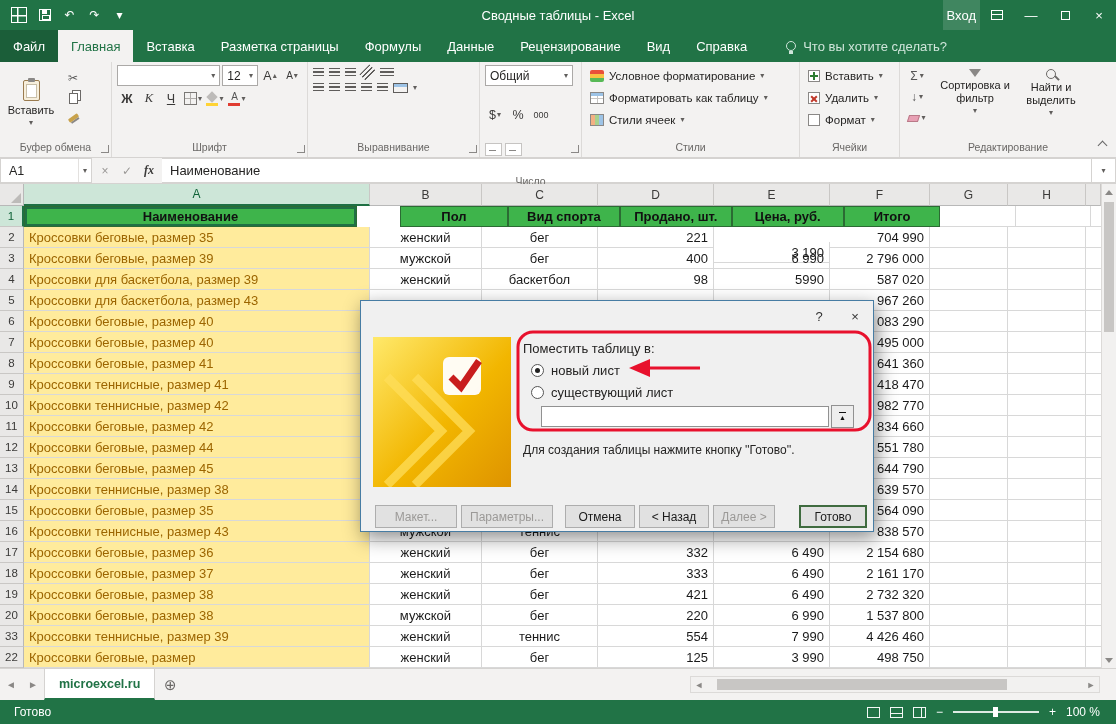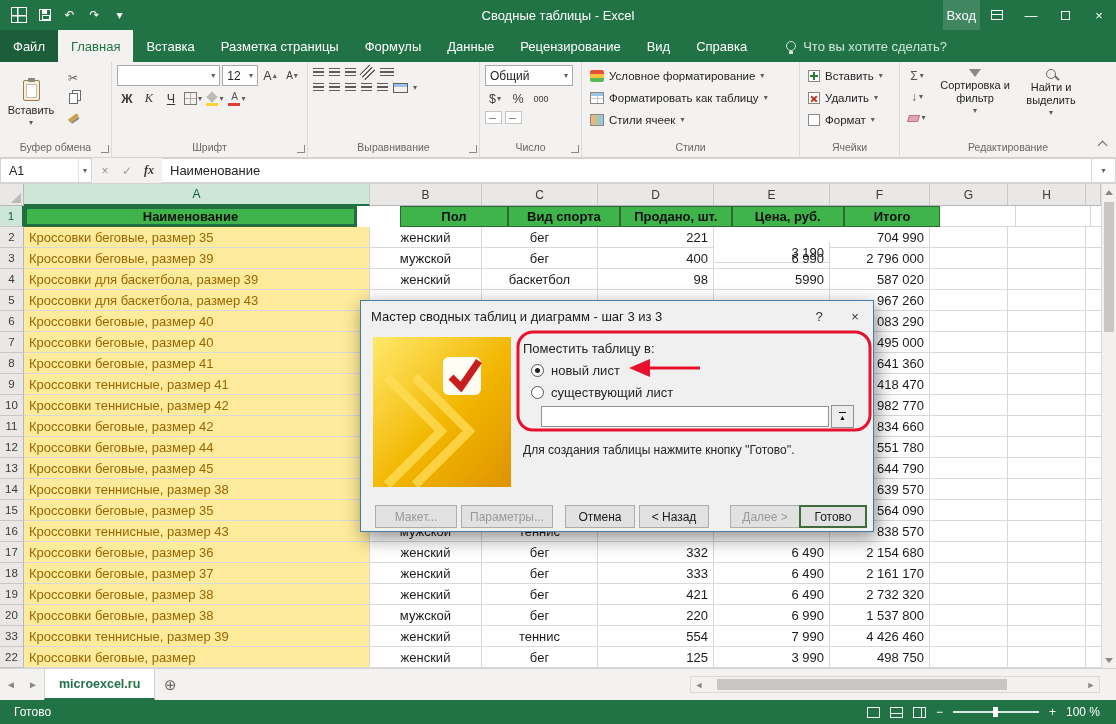--- a/index.html
+++ b/index.html
@@ -64,21 +64,21 @@
 .colorbar { display:flex; flex-direction:column; align-items:center; line-height:1; }
 .colorbar .gl { font-size:10px; color:#555; }
 .bar { width:12px; height:3px; margin-top:1px; }
 .bar.yellow { background:#FFD335; } .bar.red { background:#E03C31; }
 .i-diam { width:8px; height:8px; background:#BDBBB9; transform:rotate(45deg); margin:1px 0; }
 .alrow { display:flex; align-items:center; gap:5px; margin-bottom:5px; margin-top:3px; }
 .i-al { width:14px; height:10px; background:repeating-linear-gradient(to bottom,#5F5D5B 0 1.2px,transparent 1.2px 3.4px); }
 .i-al.short { width:11px; }
 .i-orient { transform:rotate(-45deg); }
 .i-merge { width:15px; height:10px; border:1px solid #5F5D5B; background:linear-gradient(#9DC3E6,#9DC3E6) 0 0/100% 3px no-repeat; }
-.numrow { display:flex; align-items:center; gap:3px; margin-bottom:3px; }
+.numrow { display:flex; align-items:center; gap:3px; margin-bottom:19px; }
 .i-dec { width:17px; height:13px; border:1px solid #C6C4C2; background:linear-gradient(#8A8886,#8A8886) 3px 60%/7px 1px no-repeat,#fff; }
 .stylbtn { display:flex; align-items:center; gap:5px; height:22px; font-size:11.5px; padding:0 3px; }
 .i-cond { width:14px; height:12px; border-radius:2px; background:linear-gradient(to bottom,#E8503A 0 33%,#F7C242 33% 66%,#57B956 66%); }
 .i-tbl { width:14px; height:12px; border:1px solid #8A8886; background-color:#fff; background-image:
   linear-gradient(#9DC3E6,#9DC3E6),linear-gradient(#C8C6C4,#C8C6C4),linear-gradient(#C8C6C4,#C8C6C4);
   background-size:100% 3px,1px 100%,100% 1px; background-position:0 0,50% 0,0 60%; background-repeat:no-repeat; }
 .i-cstyles { width:14px; height:12px; border:1px solid #8A8886; background:linear-gradient(90deg,#F4B183 0 33%,#A9D18E 33% 66%,#9DC3E6 66%); }
 .i-box { width:12px; height:12px; border:1px solid #8A8886; background:#fff; position:relative; }
 .i-box.plus::before { content:""; position:absolute; inset:0; background:
   linear-gradient(#2E7D32,#2E7D32) 50% 50%/8px 2px no-repeat,
@@ -163,21 +163,21 @@
 .rad.on::after { content:""; position:absolute; inset:3px; background:#222; border-radius:50%; }
 .dinput { position:absolute; left:180px; top:105px; width:288px; height:21px; background:#fff; border:1px solid #919191; }
 .refbtn { position:absolute; left:470px; top:104px; width:23px; height:23px; background:#EDEDED; border:1px solid #919191; display:flex; align-items:center; justify-content:center; }
 .refglyph { border-top:1.6px solid #111; padding-top:1px; font-size:7px; line-height:1; color:#111; }
 .dnote { position:absolute; left:162px; top:142px; font-size:12px; }
 .dbtn { position:absolute; top:204px; height:23px; background:#E1E1E1; border:1px solid #ADADAD; display:flex; align-items:center; justify-content:center; font-size:12px; color:#1A1A1A; }
 .dbtn.dis { color:#9B9997; }
 .dbtn.def { border:2px solid #3F6B3F; }
 .b-layout { left:14px; width:82px; } .b-params { left:100px; width:92px; }
 .b-cancel { left:204px; width:70px; } .b-back { left:278px; width:70px; }
-.b-next { left:369px; width:70px; } .b-finish { left:438px; width:68px; }
+.b-next { left:352px; width:62px; } .b-finish { left:438px; width:68px; }
 
 
 .annot { position:absolute; inset:0; z-index:60; pointer-events:none; }
 .ann-stroke { stroke:var(--annotation-red); fill:none; stroke-width:3px; }
 .ann-fill { fill:var(--annotation-red); }
 </style>
 </head>
 <body>
 
 <div class="app">
@@ -745,21 +745,20 @@
       <span>−</span>
       <span class="zoomtrack">
           <span class="zoomthumb"></span>
         </span>
       <span>+</span>
       <span>100 %</span>
     </div>
   </div>
 
   <div class="dialog">
-    <div class="dtitle">Мастер сводных таблиц и диаграмм - шаг 3 из 3</div>
     <span class="dctl dhelp">?</span>
     <span class="dctl dclose">×</span>
     <svg class="wizimg" viewBox="0 0 138 150">
       <defs>
         <linearGradient id="wiz" x1="0" y1="0" x2="1" y2="1">
           <stop offset="0" stop-color="#FFE96B"></stop>
           <stop offset="0.55" stop-color="#F2B600"></stop>
           <stop offset="1" stop-color="#DE9300"></stop>
         </linearGradient>
       </defs>

